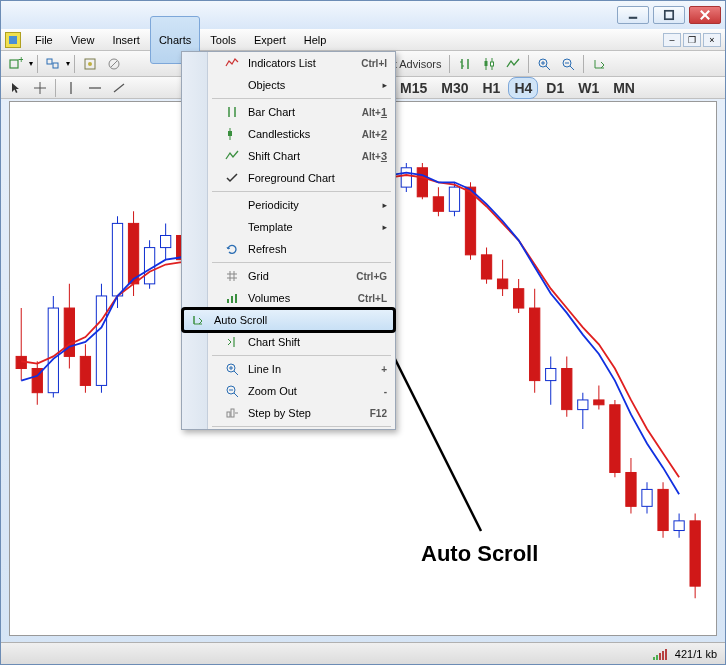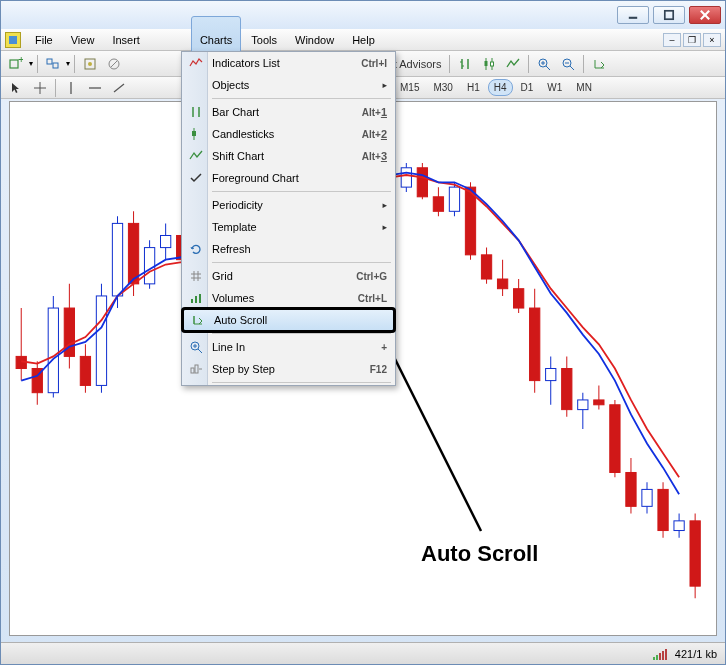--- a/index.html
+++ b/index.html
@@ -5,41 +5,41 @@
 * { box-sizing: border-box; margin: 0; padding: 0; font-family: "Segoe UI", Tahoma, sans-serif; font-size: 11px; }
 body { background: #fff; }
 .window { width: 726px; height: 665px; border: 1px solid #6c8cb5; background: linear-gradient(#e8f0fa,#d5e4f5); position: relative; }
 .titlebar { height: 28px; background: linear-gradient(#f2f7fd,#d9e7f8); display:flex; justify-content:flex-end; align-items:center; padding:0 4px; gap:4px;}
 .tbtn { width:32px; height:18px; border:1px solid #8ba6c6; border-radius:2px; display:flex; align-items:center; justify-content:center; background:linear-gradient(#f8fbfe,#dce9f8); cursor:pointer;}
 .tbtn.close{ background:linear-gradient(#e97878,#c83a3a); border-color:#a33; color:#fff;}
 .menubar { height:22px; background:linear-gradient(#fdfdfd,#e8e8e8); display:flex; align-items:center; padding:0 4px; gap:2px; border-bottom:1px solid #c0c0c0; position:relative;}
 .mlogo{width:16px;height:16px;background:#f0e050;border:1px solid #b0a020;margin-right:4px;position:relative;}
 .mlogo::after{content:"";position:absolute;inset:3px;background:#4a8fd6;}
 .mitem{ padding:17px 8px; cursor:pointer; border-radius:3px;}
-.mitem.active{ background:linear-gradient(#d0e4f7,#b8d4ef); border:1px solid #7da7d9;margin-left:41px;}
+.mitem.active{ background:linear-gradient(#d0e4f7,#b8d4ef); border:1px solid #7da7d9;}
 .mdi-controls{margin-left:auto;display:flex;gap:2px;}
 .mdi-btn{width:18px;height:14px;border:1px solid #a9bdd4;background:#eef3fa;display:flex;align-items:center;justify-content:center;font-size:9px;}
 .toolbar{ height:26px; background:linear-gradient(#fafafa,#e5e5e5); border-bottom:1px solid #c0c0c0; display:flex; align-items:center; padding:0 4px; gap:2px;}
 .toolbar2{ height:22px; background:linear-gradient(#fafafa,#e5e5e5); border-bottom:1px solid #c0c0c0; display:flex; align-items:center; padding:0 4px; gap:2px;}
 .tb-sep{width:1px;height:18px;background:#b0b0b0;margin:0 2px;}
 .tb-btn{width:22px;height:20px;display:flex;align-items:center;justify-content:center;cursor:pointer;border-radius:2px;}
-.tf-btn{padding:2px 5px;border:1px solid transparent;cursor:pointer;font-size:10px;color:#333;}
+.tf-btn{padding:2px 5px;border:1px solid transparent;cursor:pointer;font-size:14px;color:#333;font-weight:bold;}
 .tf-btn.active{border:1px solid #7da7d9;background:#d0e4f7;border-radius:8px;}
 .tb-label{padding:0 4px;font-size:11px;color:#333;}
 .chart-area{position:absolute;top:100px;left:8px;right:8px;bottom:28px;background:#fff;border:1px solid #999;overflow:hidden;}
 .statusbar{position:absolute;bottom:0;left:0;right:0;height:22px;background:linear-gradient(#f0f0f0,#dcdcdc);border-top:1px solid #b0b0b0;display:flex;align-items:center;justify-content:flex-end;padding:0 8px;gap:8px;}
 .conn-bars{display:flex;gap:1px;align-items:flex-end;height:12px;}
 .conn-bars span{width:2px;background:#4caf50;}
 .conn-bars span:nth-child(1){height:3px;}
 .conn-bars span:nth-child(2){height:5px;}
 .conn-bars span:nth-child(3){height:7px;background:#b84040;}
 .conn-bars span:nth-child(4){height:9px;background:#b84040;}
 .conn-bars span:nth-child(5){height:11px;background:#b84040;}
 .dropdown{position:absolute;top:50px;left:180px;width:215px;background:#f2f2f2;border:1px solid #9ba7b7;box-shadow:2px 3px 6px rgba(0,0,0,0.3);z-index:100;}
-.dd-item{height:22px;display:flex;align-items:center;padding:0 8px 0 30px;position:relative;cursor:pointer;font-size:11px;}
+.dd-item{height:22px;display:flex;align-items:center;padding:0 8px 0 30px;position:relative;cursor:pointer;font-size:11px;margin-left:36px;}
 .dd-item.hl{background:linear-gradient(#e4f0fb,#c8e0f5);border:1px solid #7da7d9;border-radius:2px;margin:0 1px;}
 .dd-item.boxed{outline:3px solid #000;outline-offset:-1px;}
 .dd-sep{height:1px;background:#c8c8c8;margin:2px 4px 2px 30px;}
 .dd-short{margin-left:auto;color:#555;font-size:10px;font-weight:bold;}
 .dd-arrow{margin-left:auto;color:#333;font-size:9px;}
 .dd-icon{position:absolute;left:6px;width:16px;height:16px;display:flex;align-items:center;justify-content:center;}
 .dd-iconcol{position:absolute;left:0;top:0;bottom:0;width:26px;background:linear-gradient(90deg,#e8eef6,#dde6f0);border-right:1px solid #c4cedb;}
 .callout-line{position:absolute;z-index:90;}
 .callout-text{position:absolute;font-size:22px;font-weight:bold;color:#000;z-index:95;}
 svg.ico{width:14px;height:14px;}
@@ -68,21 +68,21 @@
       </div>
   </div>
 
   <div class="menubar">
     <div class="mlogo"></div>
     <div class="mitem">File</div>
     <div class="mitem">View</div>
     <div class="mitem">Insert</div>
     <div class="mitem active">Charts</div>
     <div class="mitem">Tools</div>
-    <div class="mitem">Window</div>
+    <div class="mitem">Expert</div>
     <div class="mitem">Help</div>
     <div class="mdi-controls">
       <div class="mdi-btn">–</div>
       <div class="mdi-btn">❐</div>
       <div class="mdi-btn">×</div>
     </div>
   </div>
 
   <div class="toolbar">
     <div class="tb-btn">
@@ -399,32 +399,52 @@
     <div class="dd-item hl boxed">
       <div class="dd-icon">
           <svg class="ico" viewBox="0 0 14 14">
             <line x1="3" y1="3" x2="3" y2="11" stroke="#3a8f3f" stroke-width="1.5"></line>
             <line x1="3" y1="11" x2="11" y2="11" stroke="#3a8f3f"></line>
             <polyline points="8,8 11,11 8,14" fill="none" stroke="#3a8f3f" transform="translate(0,-3)"></polyline>
           </svg>
         </div>
       <span>Auto Scroll</span>
     </div>
+    <div class="dd-item">
+      <div class="dd-icon">
+          <svg class="ico" viewBox="0 0 14 14">
+            <line x1="9" y1="2" x2="9" y2="12" stroke="#3a8f3f" stroke-width="1.2"></line>
+            <polyline points="3,4 6,7 3,10" fill="none" stroke="#3a8f3f"></polyline>
+          </svg>
+        </div>
+      <span>Chart Shift</span>
+    </div>
     <div class="dd-sep"></div>
     <div class="dd-item">
       <div class="dd-icon">
           <svg class="ico" viewBox="0 0 14 14">
             <circle cx="6" cy="6" r="4" fill="none" stroke="#2a6db3"></circle>
             <line x1="9" y1="9" x2="13" y2="13" stroke="#2a6db3"></line>
             <line x1="4" y1="6" x2="8" y2="6" stroke="#2a6db3"></line>
             <line x1="6" y1="4" x2="6" y2="8" stroke="#2a6db3"></line>
           </svg>
         </div>
       <span>Line In</span>
         <span class="dd-short">+</span>
+    </div>
+    <div class="dd-item">
+      <div class="dd-icon">
+          <svg class="ico" viewBox="0 0 14 14">
+            <circle cx="6" cy="6" r="4" fill="none" stroke="#2a6db3"></circle>
+            <line x1="9" y1="9" x2="13" y2="13" stroke="#2a6db3"></line>
+            <line x1="4" y1="6" x2="8" y2="6" stroke="#2a6db3"></line>
+          </svg>
+        </div>
+      <span>Zoom Out</span>
+        <span class="dd-short">-</span>
     </div>
     <div class="dd-item">
       <div class="dd-icon">
           <svg class="ico" viewBox="0 0 14 14">
             <rect x="2" y="6" width="3" height="5" fill="none" stroke="#888"></rect>
             <rect x="6" y="3" width="3" height="8" fill="none" stroke="#888"></rect>
             <line x1="10" y1="7" x2="13" y2="7" stroke="#888"></line>
           </svg>
         </div>
       <span>Step by Step</span>

